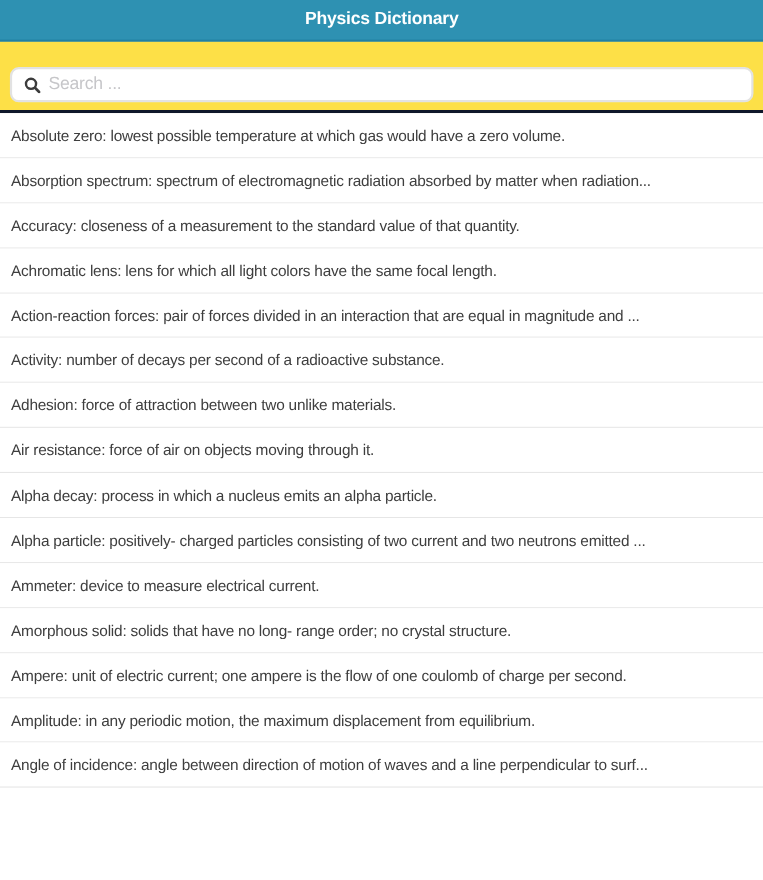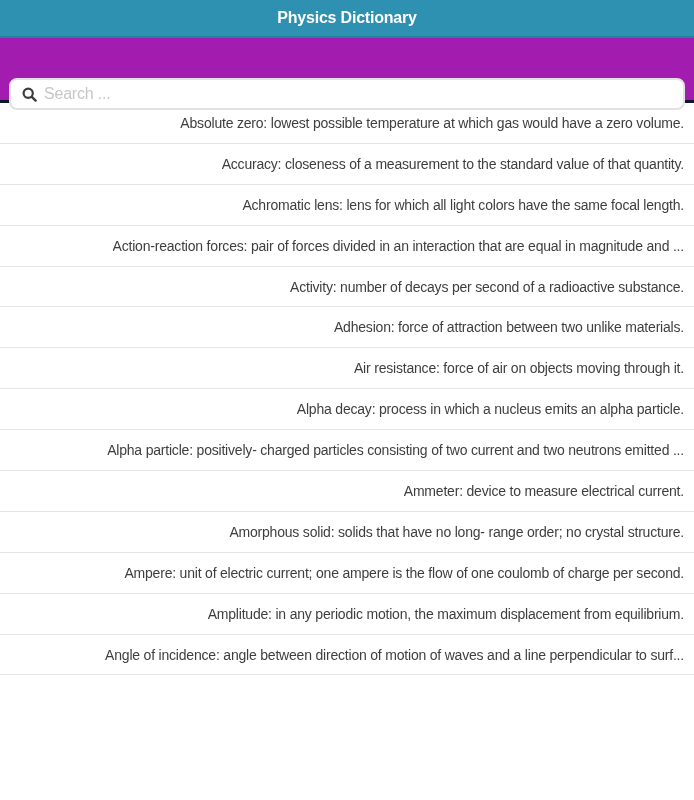--- a/index.html
+++ b/index.html
@@ -25,24 +25,24 @@
   }
   .app-title {
     color: #ffffff;
     font-size: 16px;
     font-weight: bold;
     letter-spacing: -0.2px;
   }
   
   .search-section {
     height: 65px;
-    background: #a21caf;
+    background: #fde047;
     border-bottom: 3px solid #0f172a;
     box-sizing: border-box;
-    padding: 40px 9px 0 9px;
+    padding: 23px 9px 0 9px;
   }
   .search-box {
     position: relative;
     height: 32px;
     background: #ffffff;
     border: 2px solid #e2e2e2;
     border-radius: 8px;
     display: flex;
     align-items: center;
     box-sizing: border-box;
@@ -71,21 +71,20 @@
   
   .list { background: #ffffff; }
   .row {
     height: 40.9px;
     box-sizing: border-box;
     border-bottom: 1px solid #e6e6e6;
     display: flex;
     align-items: center;
     padding: 0 10px;
     background: #ffffff;
-    justify-content: flex-end;
   }
   .entry-text {
     font-size: 14px;
     color: #3e3e3e;
     letter-spacing: -0.2px;
     white-space: nowrap;
     overflow: hidden;
   }
 </style>
 </head>
@@ -105,20 +104,23 @@
           <line x1="9.8" y1="9.8" x2="13.6" y2="13.6" stroke="#3c3c3c" stroke-width="2.4" stroke-linecap="round"></line>
         </svg>
       </span>
       <input class="search-input" type="text" placeholder="Search ..." style="">
     </div>
   </div>
 
   <div class="list">
       <div class="row">
       <span class="entry-text">Absolute zero: lowest possible temperature at which gas would have a zero volume.</span>
+    </div>
+      <div class="row">
+      <span class="entry-text">Absorption spectrum: spectrum of electromagnetic radiation absorbed by matter when radiation...</span>
     </div>
       <div class="row">
       <span class="entry-text">Accuracy: closeness of a measurement to the standard value of that quantity.</span>
     </div>
       <div class="row">
       <span class="entry-text">Achromatic lens: lens for which all light colors have the same focal length.</span>
     </div>
       <div class="row">
       <span class="entry-text">Action-reaction forces: pair of forces divided in an interaction that are equal in magnitude and ...</span>
     </div>

